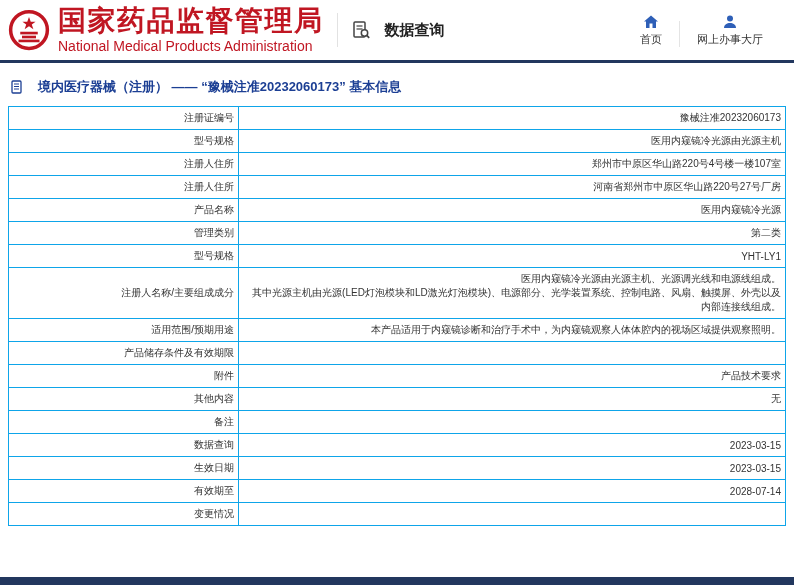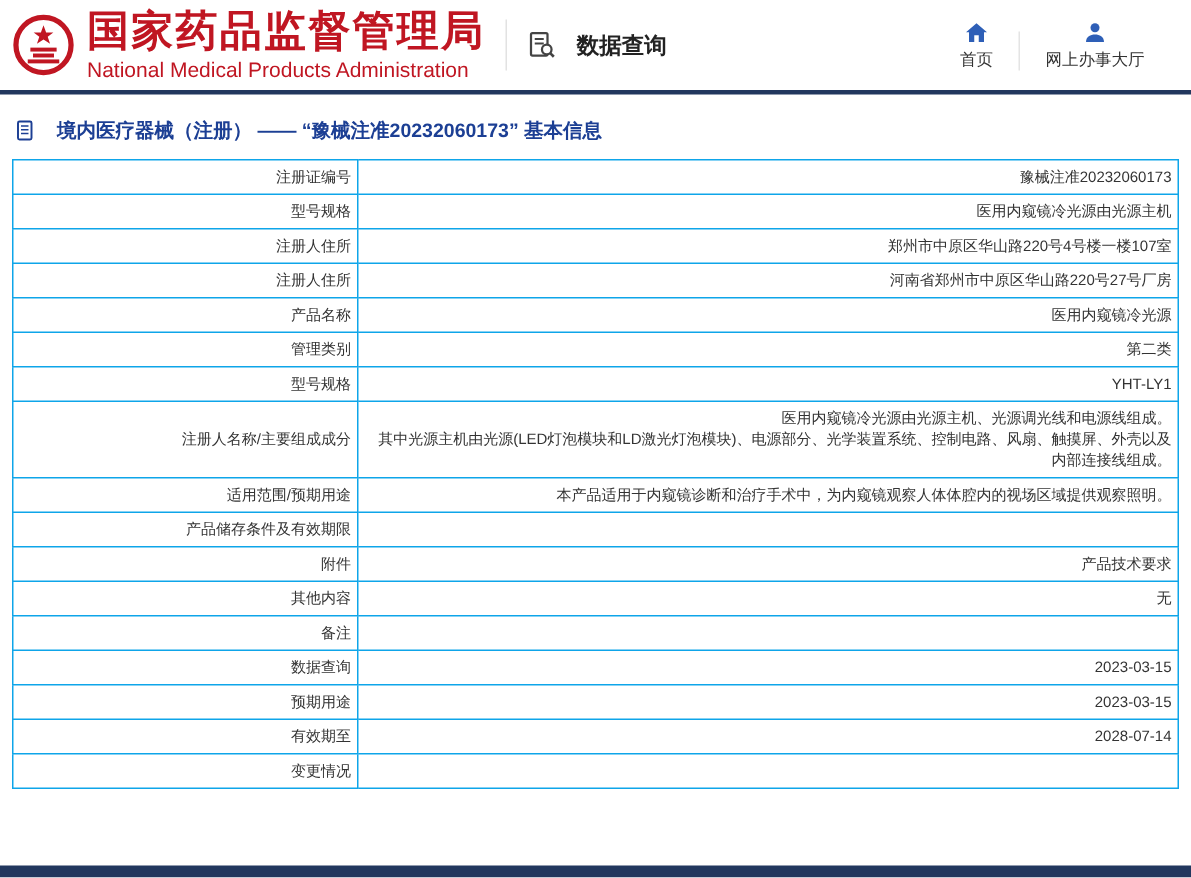--- a/index.html
+++ b/index.html
@@ -164,21 +164,21 @@
       </tr>
       <tr>
         <td class="lbl">备注</td>
         <td class="val"></td>
       </tr>
       <tr>
         <td class="lbl">数据查询</td>
         <td class="val">2023-03-15</td>
       </tr>
       <tr>
-        <td class="lbl">预期用途</td>
+        <td class="lbl">生效日期</td>
         <td class="val">2023-03-15</td>
       </tr>
       <tr>
         <td class="lbl">有效期至</td>
         <td class="val">2028-07-14</td>
       </tr>
       <tr>
         <td class="lbl">变更情况</td>
         <td class="val"></td>
       </tr>

